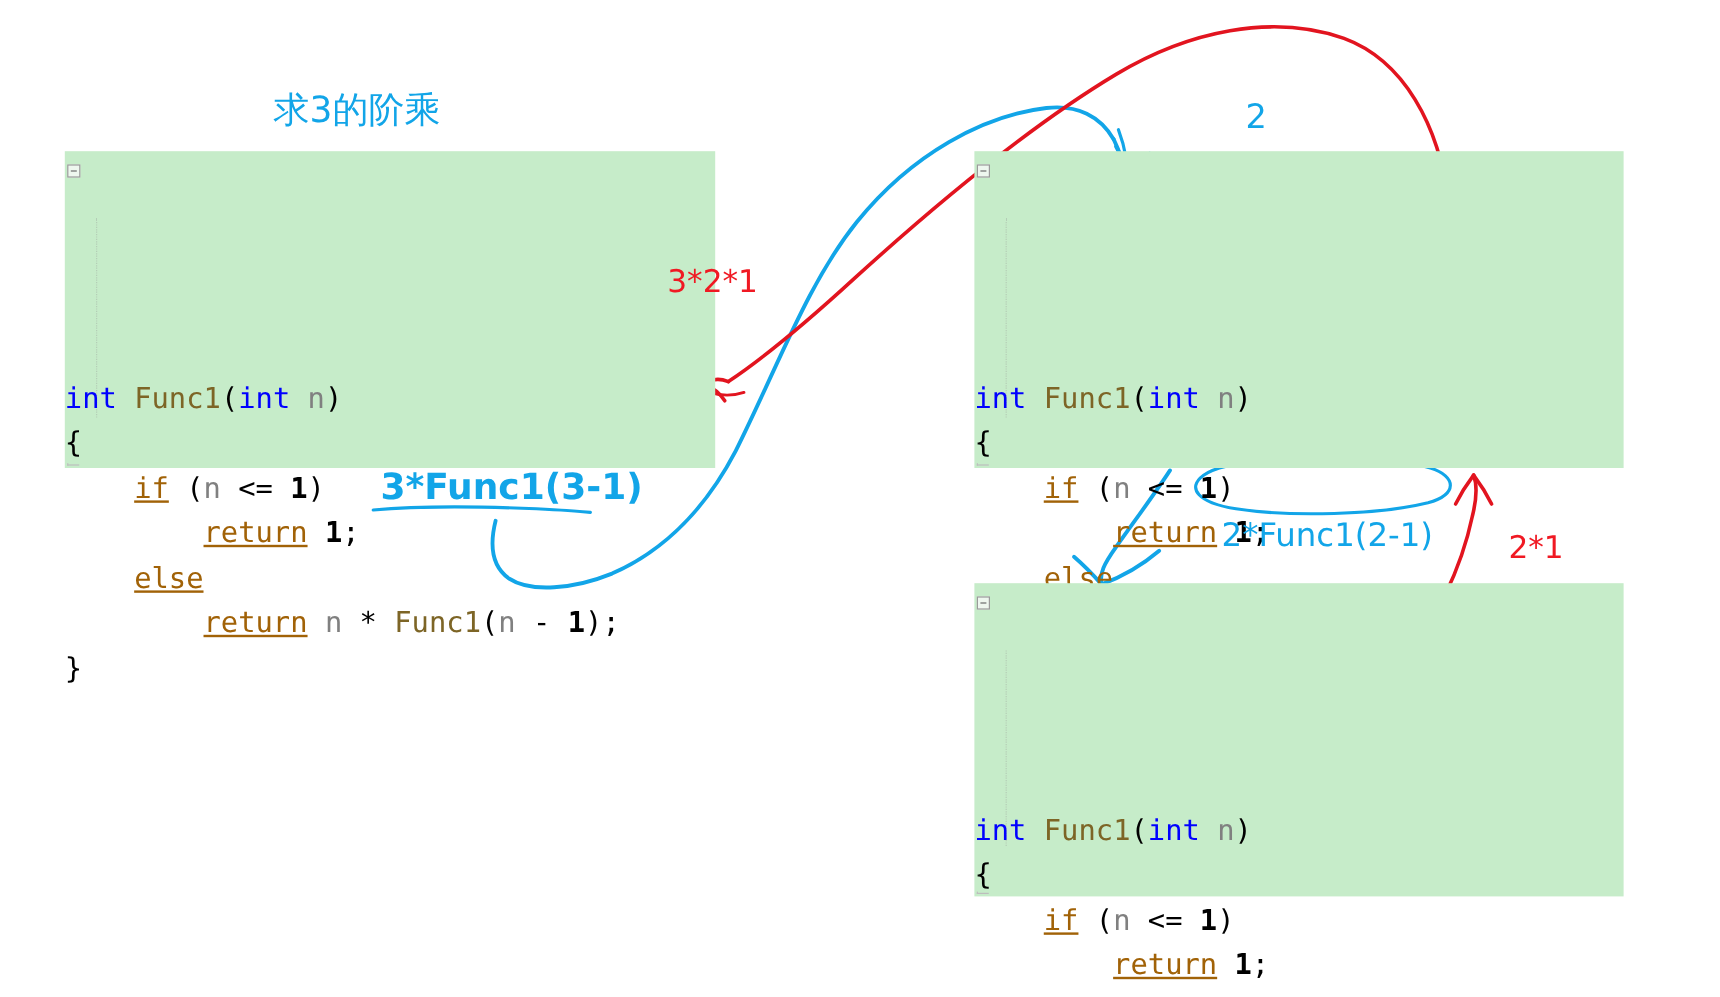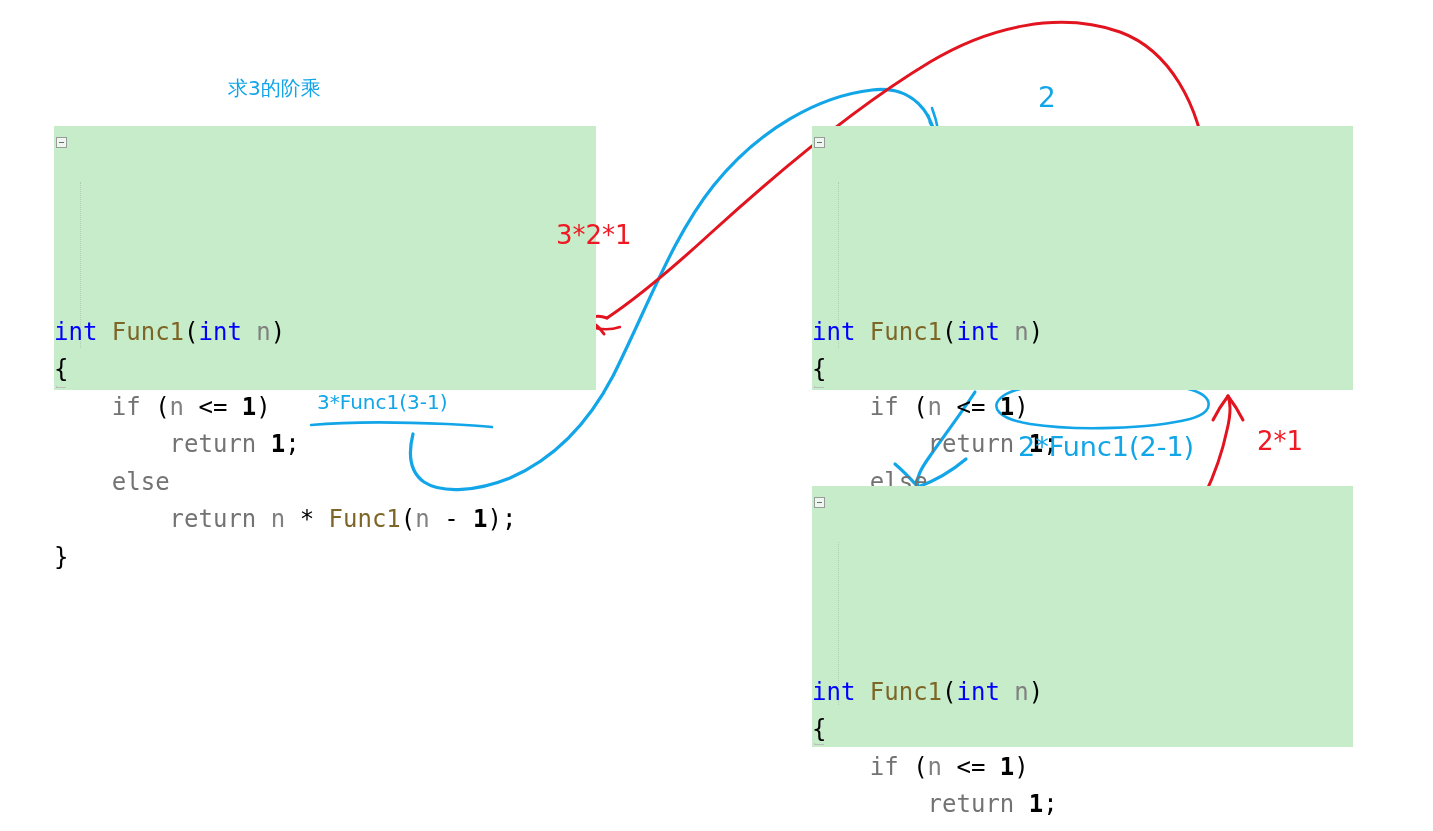--- a/index.html
+++ b/index.html
@@ -74,41 +74,41 @@
     top: 56px;
     bottom: 42px;
     width: 0;
     border-left: 1px dotted #b4cdb6;
   }
 
   
   .t-kw   { color: #0000ff; }            
   .t-fn   { color: #7d6526; }            
   .t-var  { color: #808080; }            
-  .t-ctrl { color: #737373; }            
+  .t-ctrl { color: #a16207; text-decoration: underline; }            
   .t-pun  { color: #000000; }            
   .t-num  { color: #000000; font-weight: bold; }
 
   
   .label {
     position: absolute;
     font-family: "DejaVu Sans", sans-serif;
     white-space: nowrap;
     z-index: 3;
     line-height: 1;
   }
   .label-cyan { color: #12a5e8; }
   .label-red  { color: #f01923; text-align: right; }
 
-  #title-label   { left: 228px; top: 78px;  font-size: 20px; }
-  #label-3func   { left: 317px; top: 392px; font-size: 20px; }
+  #title-label   { left: 228px; top: 78px;  font-size: 30px; }
+  #label-3func   { left: 317px; top: 392px; font-size: 30px; font-weight: bold; }
   #label-321     { left: 556px; top: 222px; font-size: 26px; }
   #label-2       { left: 1038px; top: 84px; font-size: 28px; }
   #label-2func   { left: 1018px; top: 385px; font-size: 27px; margin-top: 48px; }
-  #label-21      { left: 1257px; top: 428px; font-size: 26px; }
+  #label-21      { left: 1257px; top: 444px; font-size: 26px; }
 </style>
 </head>
 <body>
 
 <svg id="canvas" viewBox="0 0 1433 831" xmlns="http://www.w3.org/2000/svg">
   <defs>
     <style>
       .ink      { fill: none; stroke-linecap: round; stroke-linejoin: round; }
       .ink-cyan { stroke: #12a5e8; stroke-width: 3.2; }
       .ink-cyan-thin { stroke: #12a5e8; stroke-width: 2.6; }

